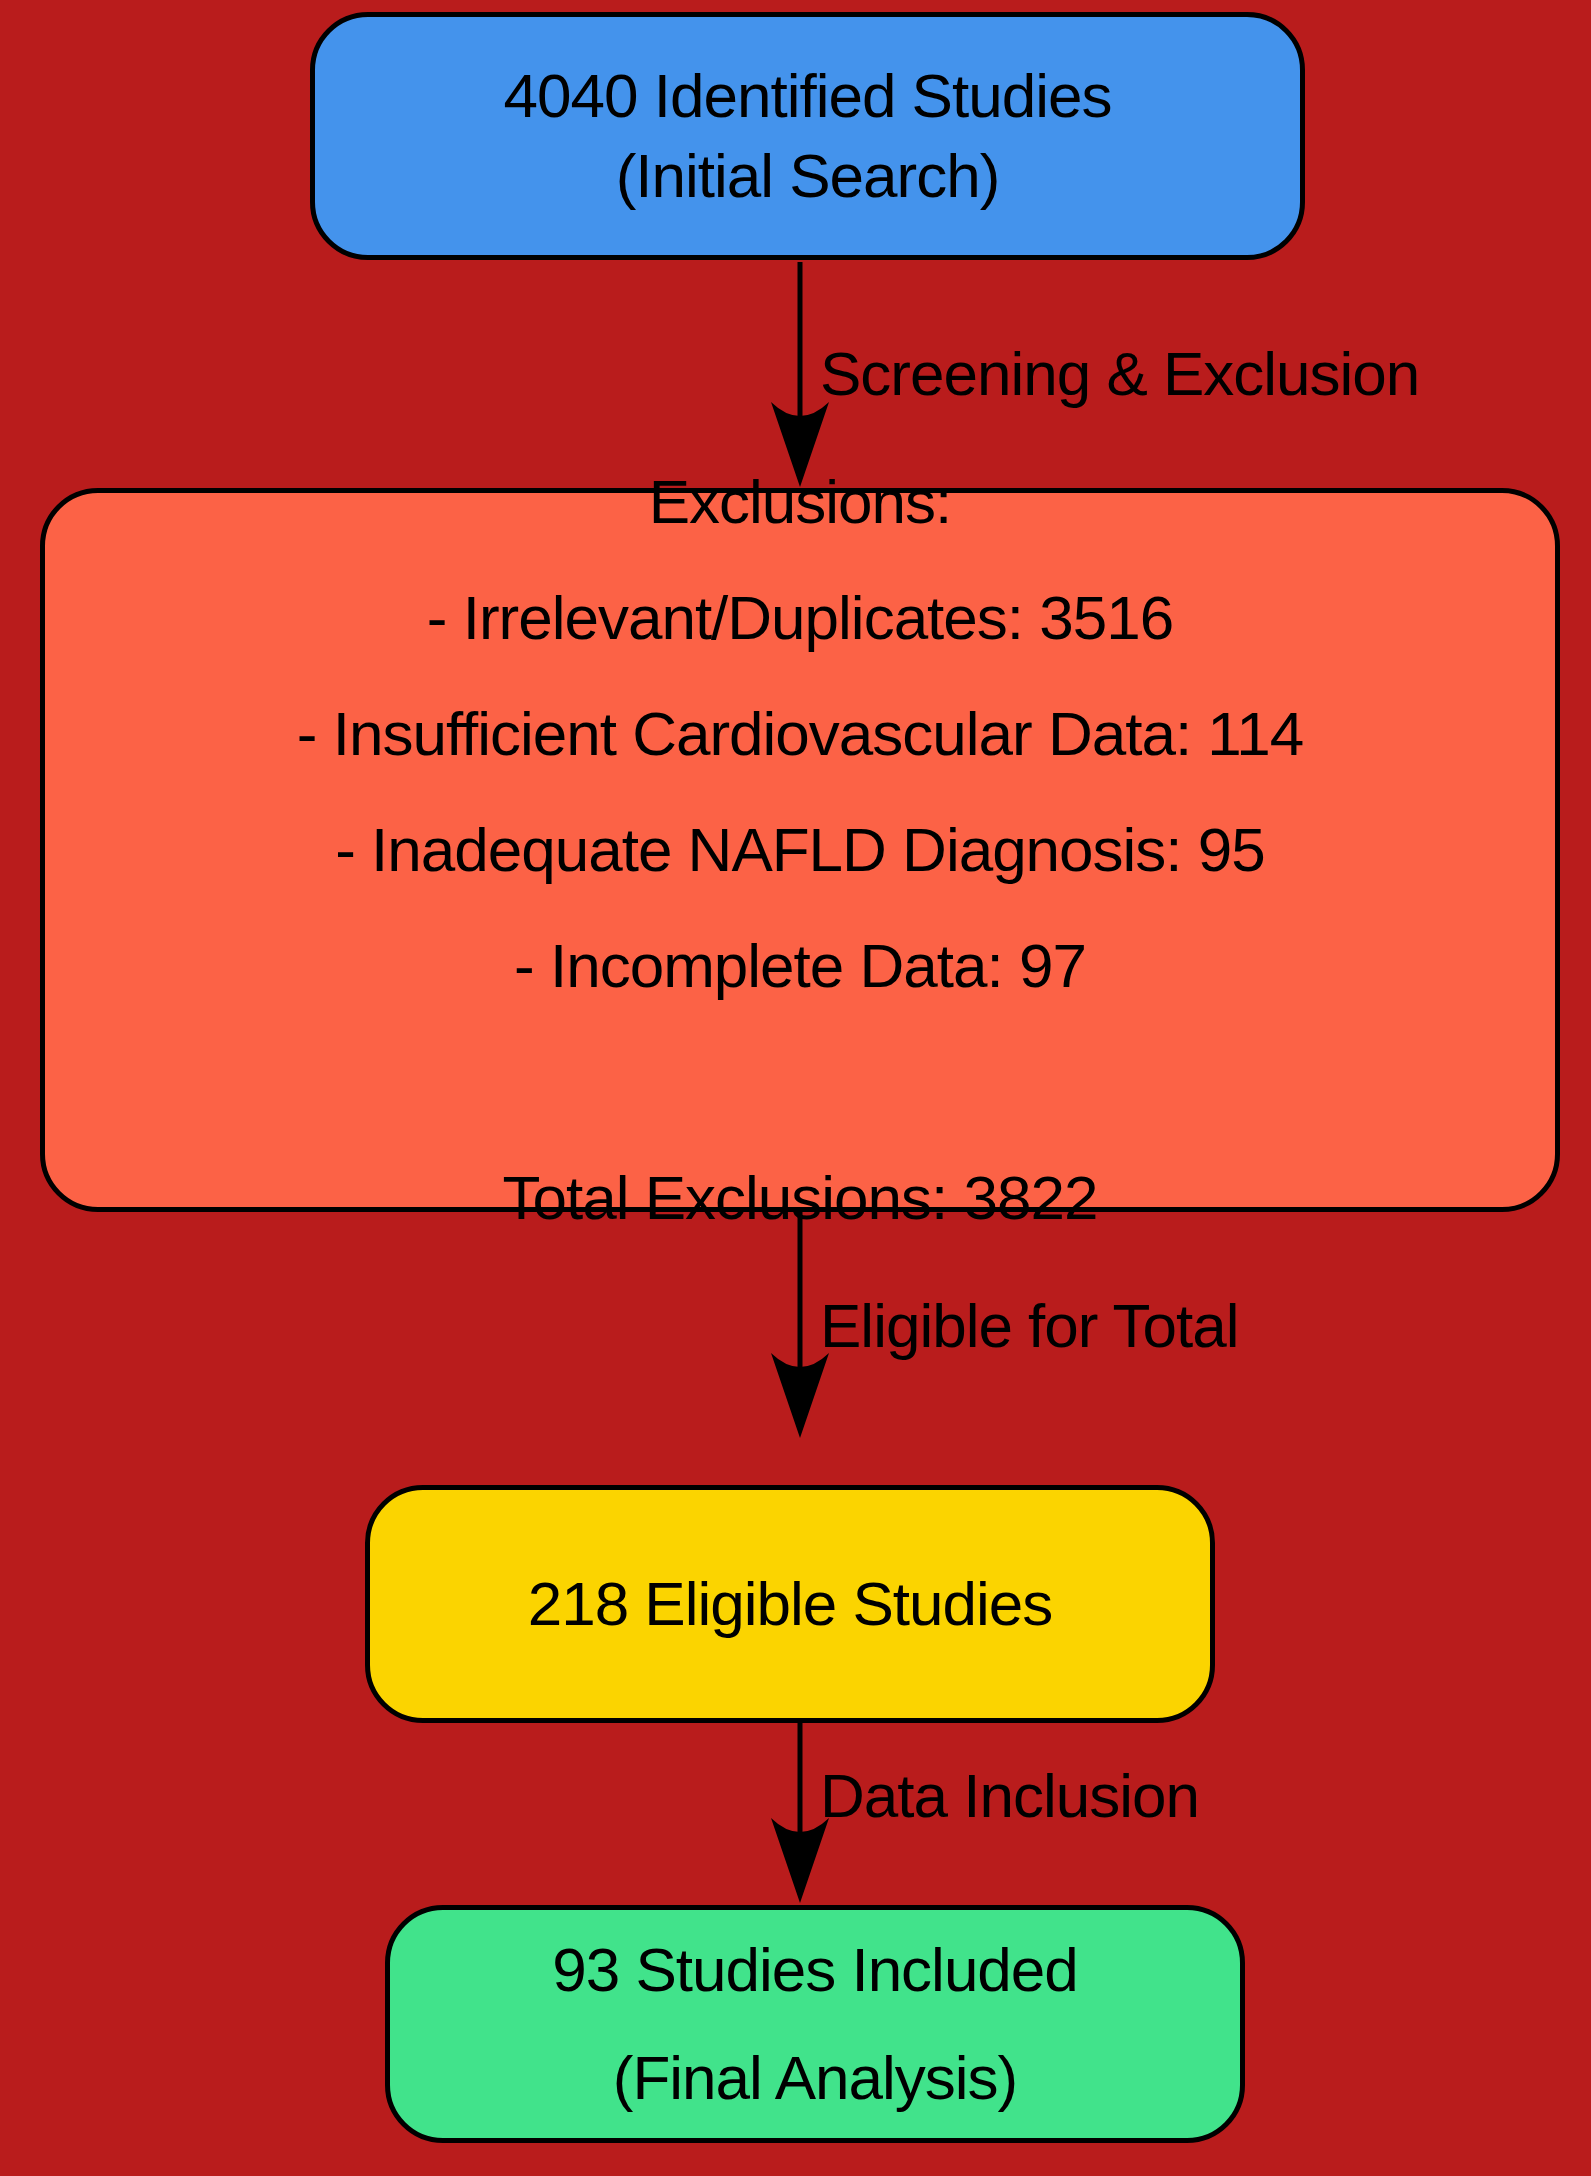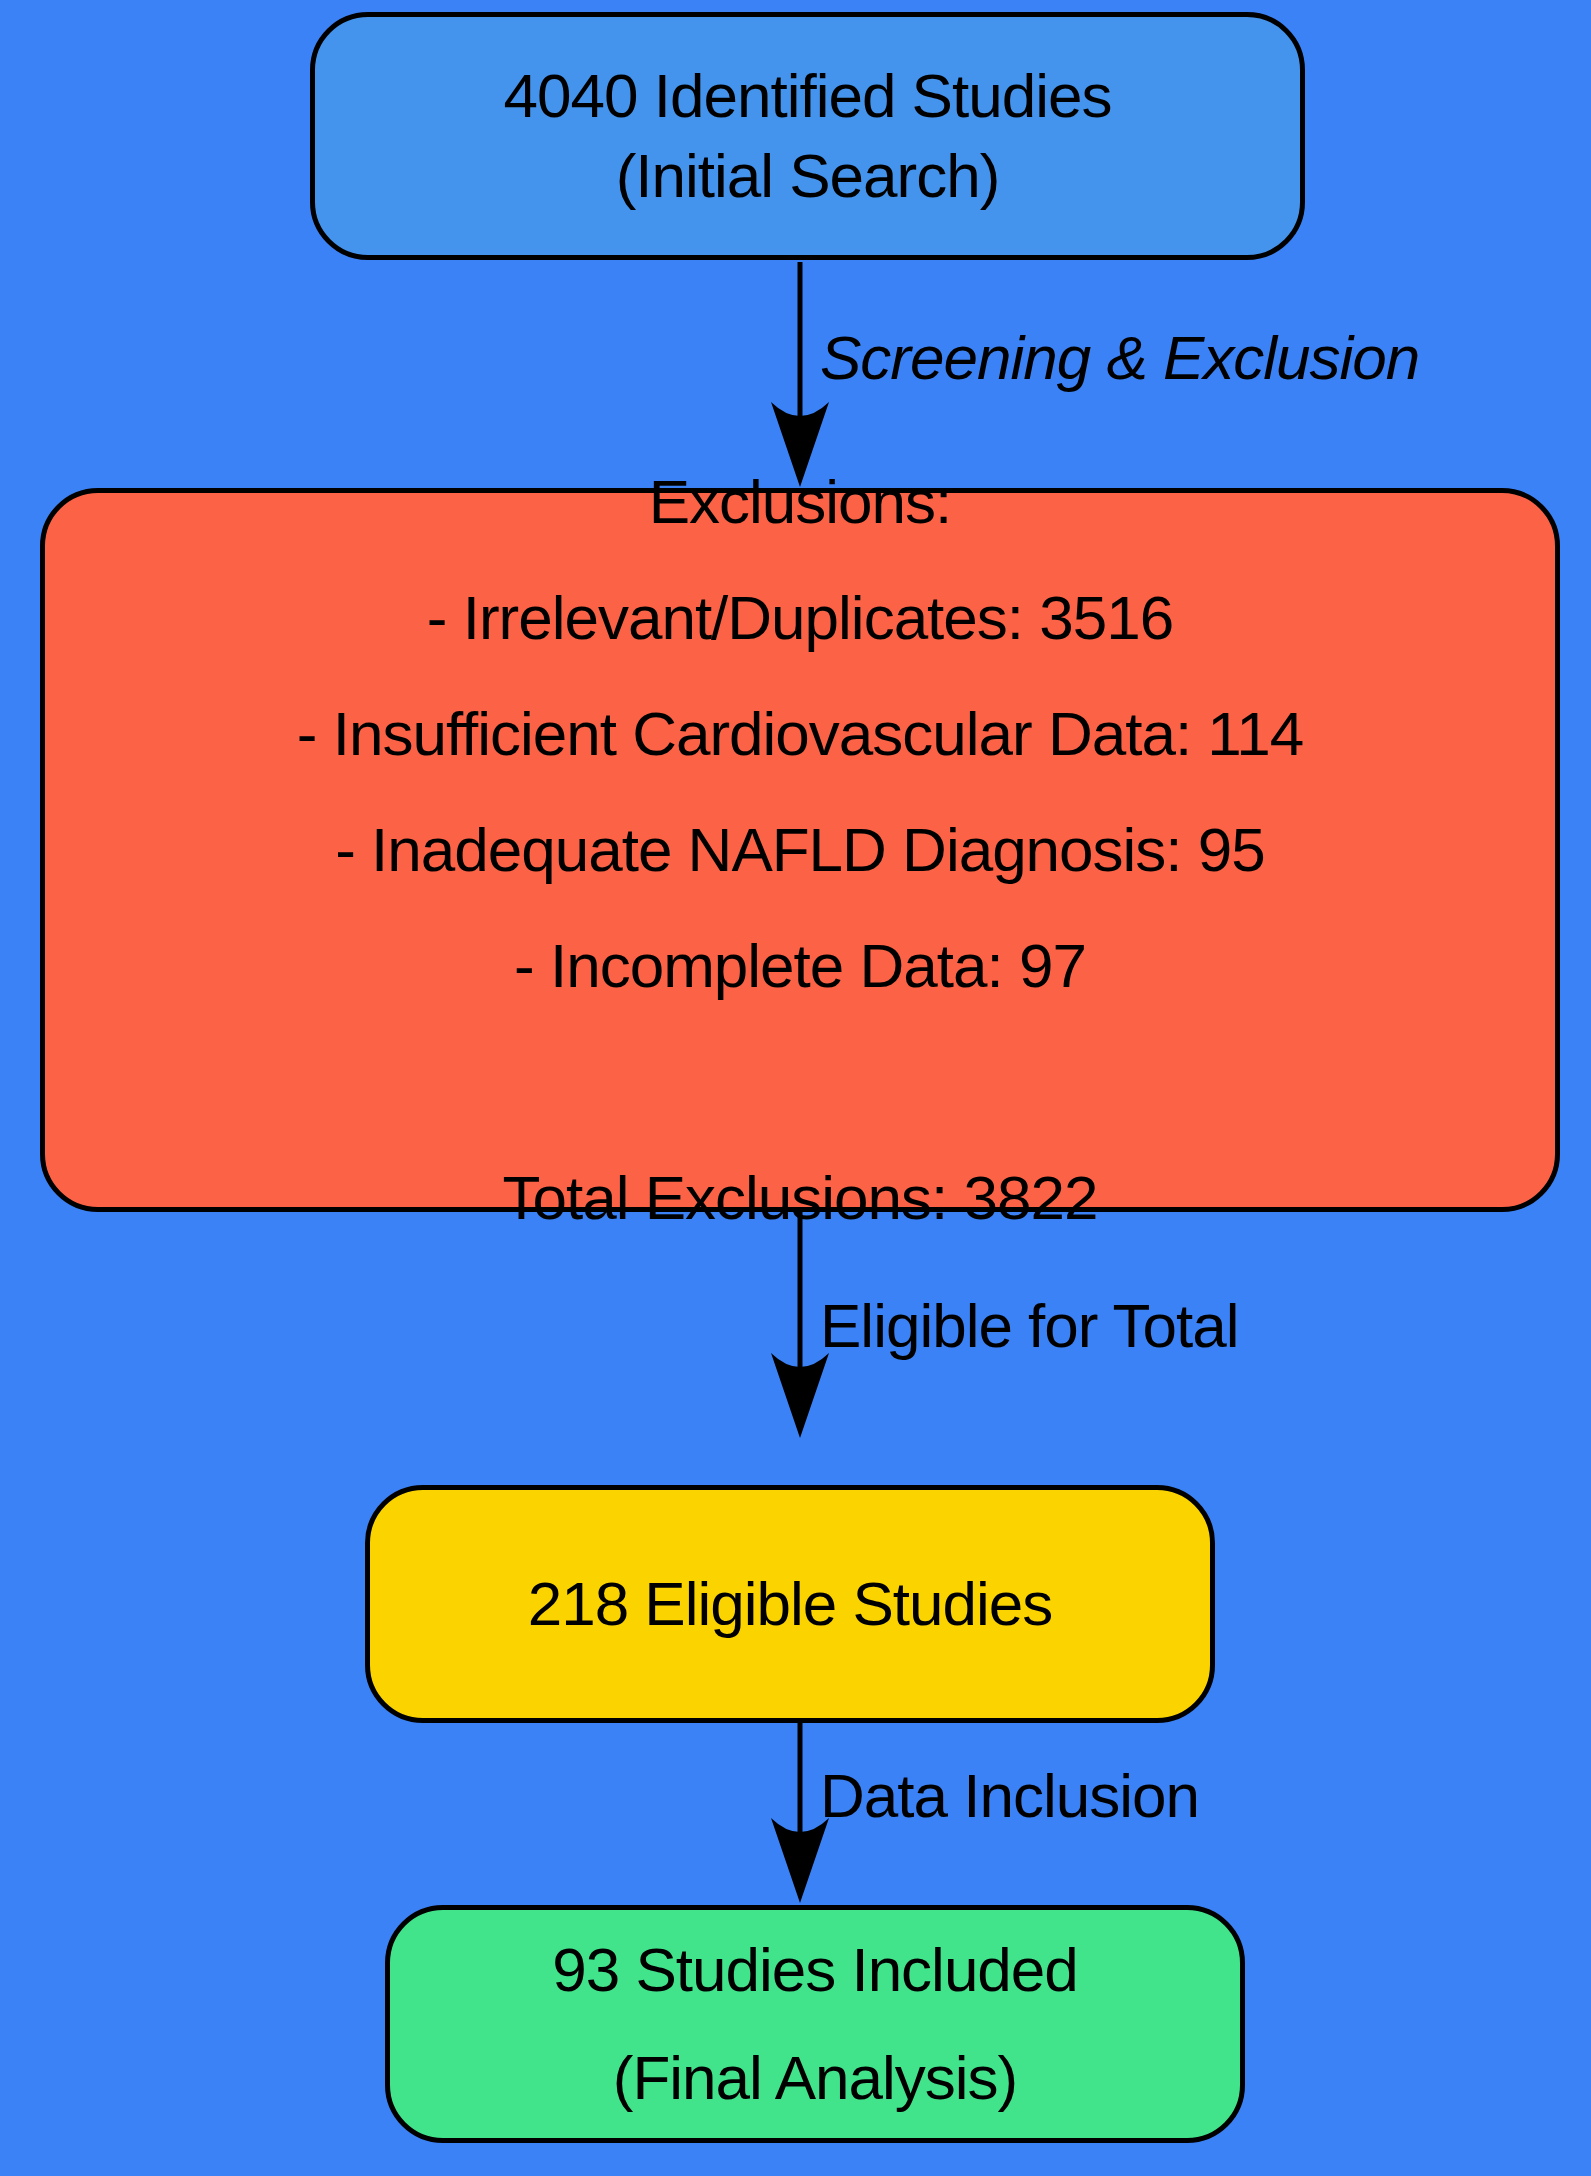--- a/index.html
+++ b/index.html
@@ -4,21 +4,21 @@
 <style>
   html, body {
     margin: 0;
     padding: 0;
     background: #ffffff;
   }
   .canvas {
     position: relative;
     width: 1591px;
     height: 2176px;
-    background: #3b82f6;
+    background: #b91c1c;
     font-family: "Liberation Sans", "DejaVu Sans", sans-serif;
     color: #000000;
     overflow: hidden;
   }
   .overlay {
     position: absolute;
     left: 0;
     top: 0;
     pointer-events: none;
   }
@@ -70,21 +70,21 @@
       <line x1="800" y1="1678" x2="800" y2="1871" stroke="#000000" stroke-width="5"></line>
       <path d="M 800,1903 L 829,1818 Q 800,1846 771,1818 Z" fill="#000000"></path>
     </g>
   </svg>
 
   <div class="node" style="left: 310px; top: 12px; width: 995px; height: 248px; background-color: rgb(68, 147, 236);">
     <div class="line">4040 Identified Studies</div>
     <div class="line">(Initial Search)</div>
   </div>
 
-  <div class="edge-label" style="left:820px; top:320px;font-style:italic;">Screening &amp; Exclusion</div>
+  <div class="edge-label" style="left:820px; top:336px;">Screening &amp; Exclusion</div>
 
   <div class="node node-exclusions" style="left: 40px; top: 488px; width: 1520px; height: 724px; background-color: rgb(252, 98, 70); gap: 28px;">
     <div class="line">Exclusions:</div>
     <div class="line">- Irrelevant/Duplicates: 3516</div>
     <div class="line">- Insufficient Cardiovascular Data: 114</div>
     <div class="line">- Inadequate NAFLD Diagnosis: 95</div>
     <div class="line">- Incomplete Data: 97</div>
     <div class="line"></div>
     <div class="line">Total Exclusions: 3822</div>
   </div>

